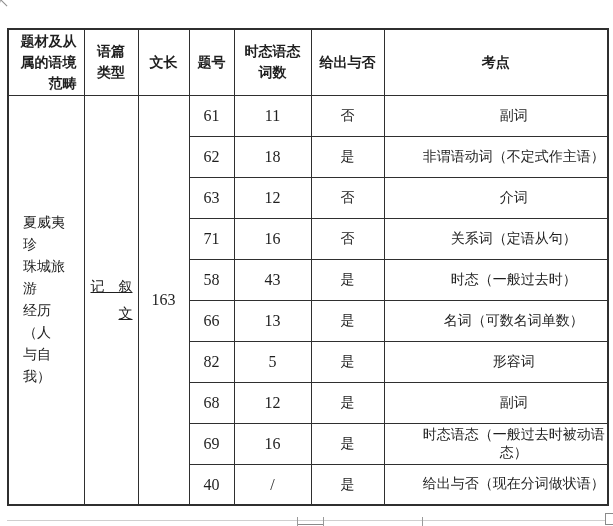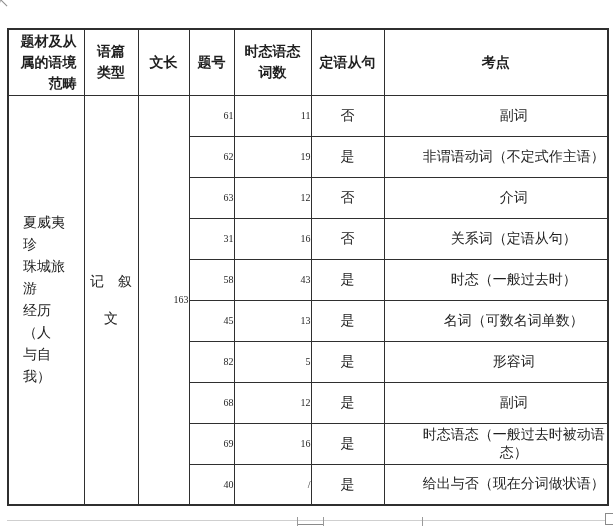--- a/index.html
+++ b/index.html
@@ -47,25 +47,26 @@
   th.h-topic {
     text-align: right;
     padding: 0 7px;
   }
   td.cell-topic {
     text-align: left;
     padding: 0 14px;
     line-height: 22px;
   }
   td.cell-genre {
-    text-align: center;
+    text-align: right;
     padding: 0 5px;
-    line-height: 37px;
-  }
-  td.cell-length, td.cell-no, td.cell-gap { font-size: 10px; text-align: right; }
+    line-height: 27px;
+    text-decoration: underline;
+  }
+  td.cell-length, td.cell-no, td.cell-gap { font-size: 16px; }
   td.cell-point { line-height: 18px; padding-left: 36px; }
   
   .artifact-line {
     position: absolute;
     left: 7px;
     top: 520px;
     width: 599px;
     height: 1px;
     background: #cfcfcf;
   }
@@ -118,64 +119,64 @@
       <tr>
         <th class="h-topic">题材及从
 属的语境
 范畴</th>
         <th>语篇
 类型</th>
         <th>文长</th>
         <th>题号</th>
         <th>时态语态
 词数</th>
-        <th>定语从句</th>
+        <th>给出与否</th>
         <th>考点</th>
       </tr>
     </thead>
     <tbody>
         <tr>
           <td rowspan="10" class="cell-topic">夏威夷珍
 珠城旅游
 经历（人
 与自我）</td>
           <td rowspan="10" class="cell-genre">记　叙
 文</td>
           <td rowspan="10" class="cell-length">163</td>
           <td class="cell-no">61</td>
           <td class="cell-gap">11</td>
           <td class="cell-given">否</td>
           <td class="cell-point">副词</td>
         </tr>
         <tr>
           <td class="cell-no">62</td>
-          <td class="cell-gap">19</td>
+          <td class="cell-gap">18</td>
           <td class="cell-given">是</td>
           <td class="cell-point">非谓语动词（不定式作主语）</td>
         </tr>
         <tr>
           <td class="cell-no">63</td>
           <td class="cell-gap">12</td>
           <td class="cell-given">否</td>
           <td class="cell-point">介词</td>
         </tr>
         <tr>
-          <td class="cell-no">31</td>
+          <td class="cell-no">71</td>
           <td class="cell-gap">16</td>
           <td class="cell-given">否</td>
           <td class="cell-point">关系词（定语从句）</td>
         </tr>
         <tr>
           <td class="cell-no">58</td>
           <td class="cell-gap">43</td>
           <td class="cell-given">是</td>
           <td class="cell-point">时态（一般过去时）</td>
         </tr>
         <tr>
-          <td class="cell-no">45</td>
+          <td class="cell-no">66</td>
           <td class="cell-gap">13</td>
           <td class="cell-given">是</td>
           <td class="cell-point">名词（可数名词单数）</td>
         </tr>
         <tr>
           <td class="cell-no">82</td>
           <td class="cell-gap">5</td>
           <td class="cell-given">是</td>
           <td class="cell-point">形容词</td>
         </tr>

